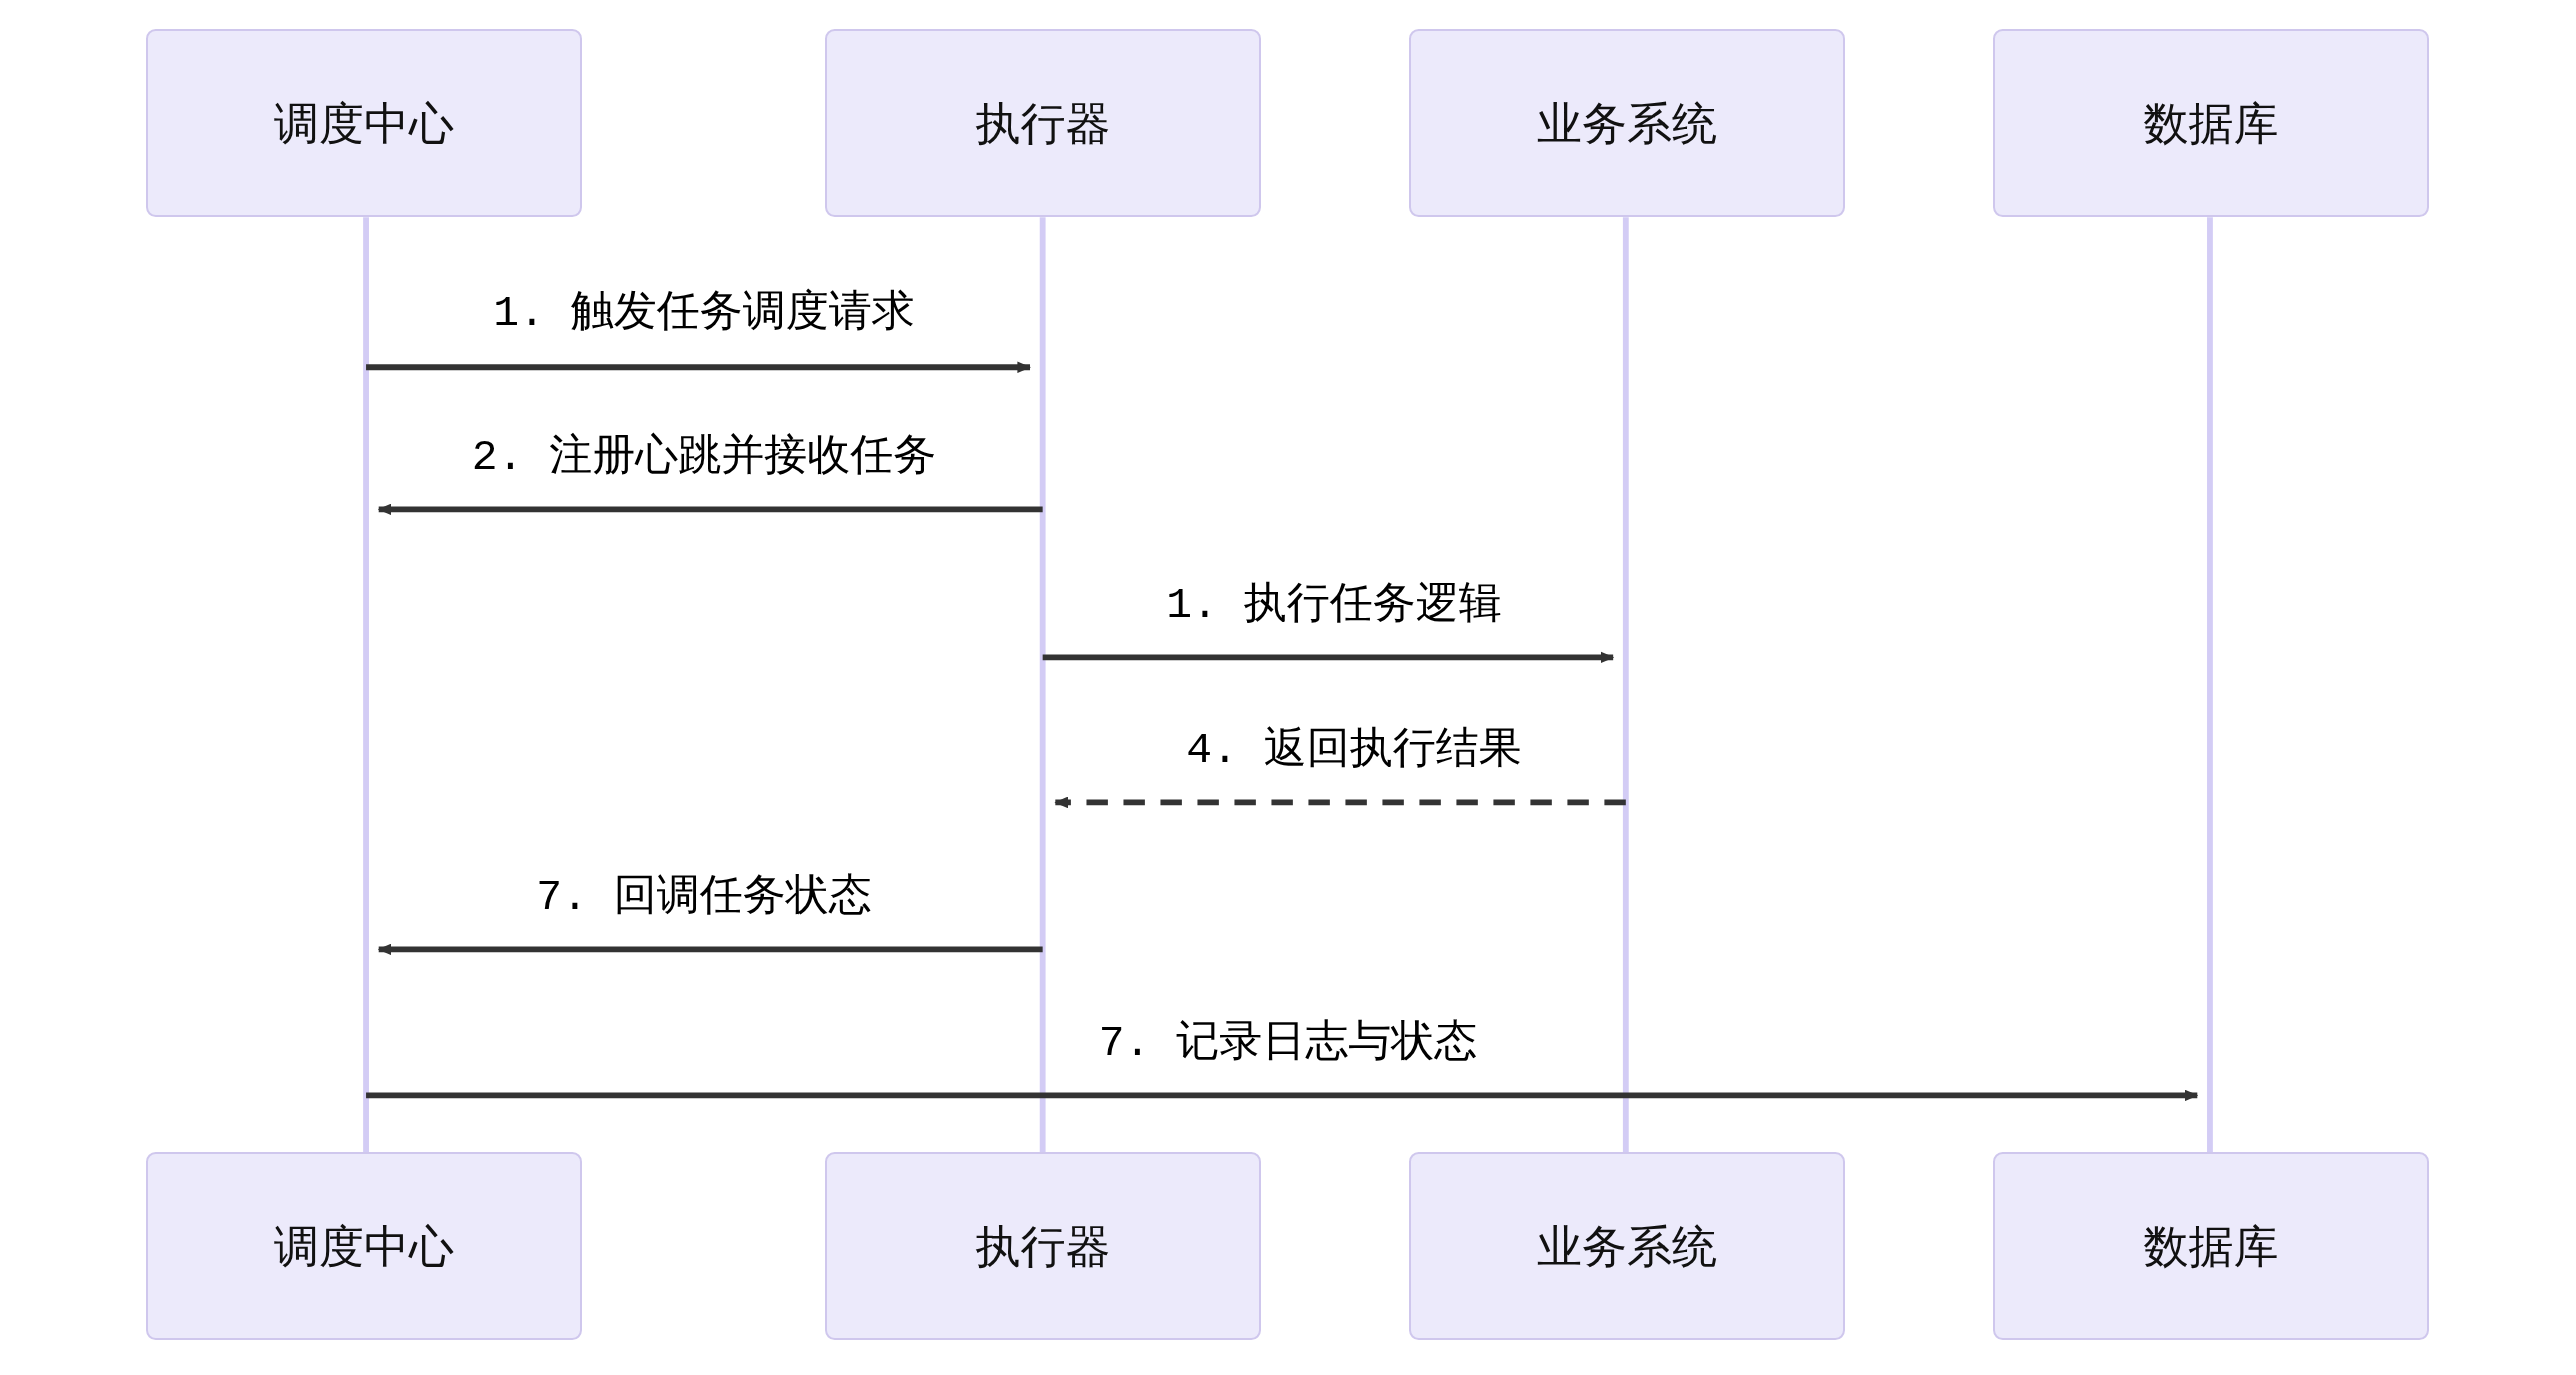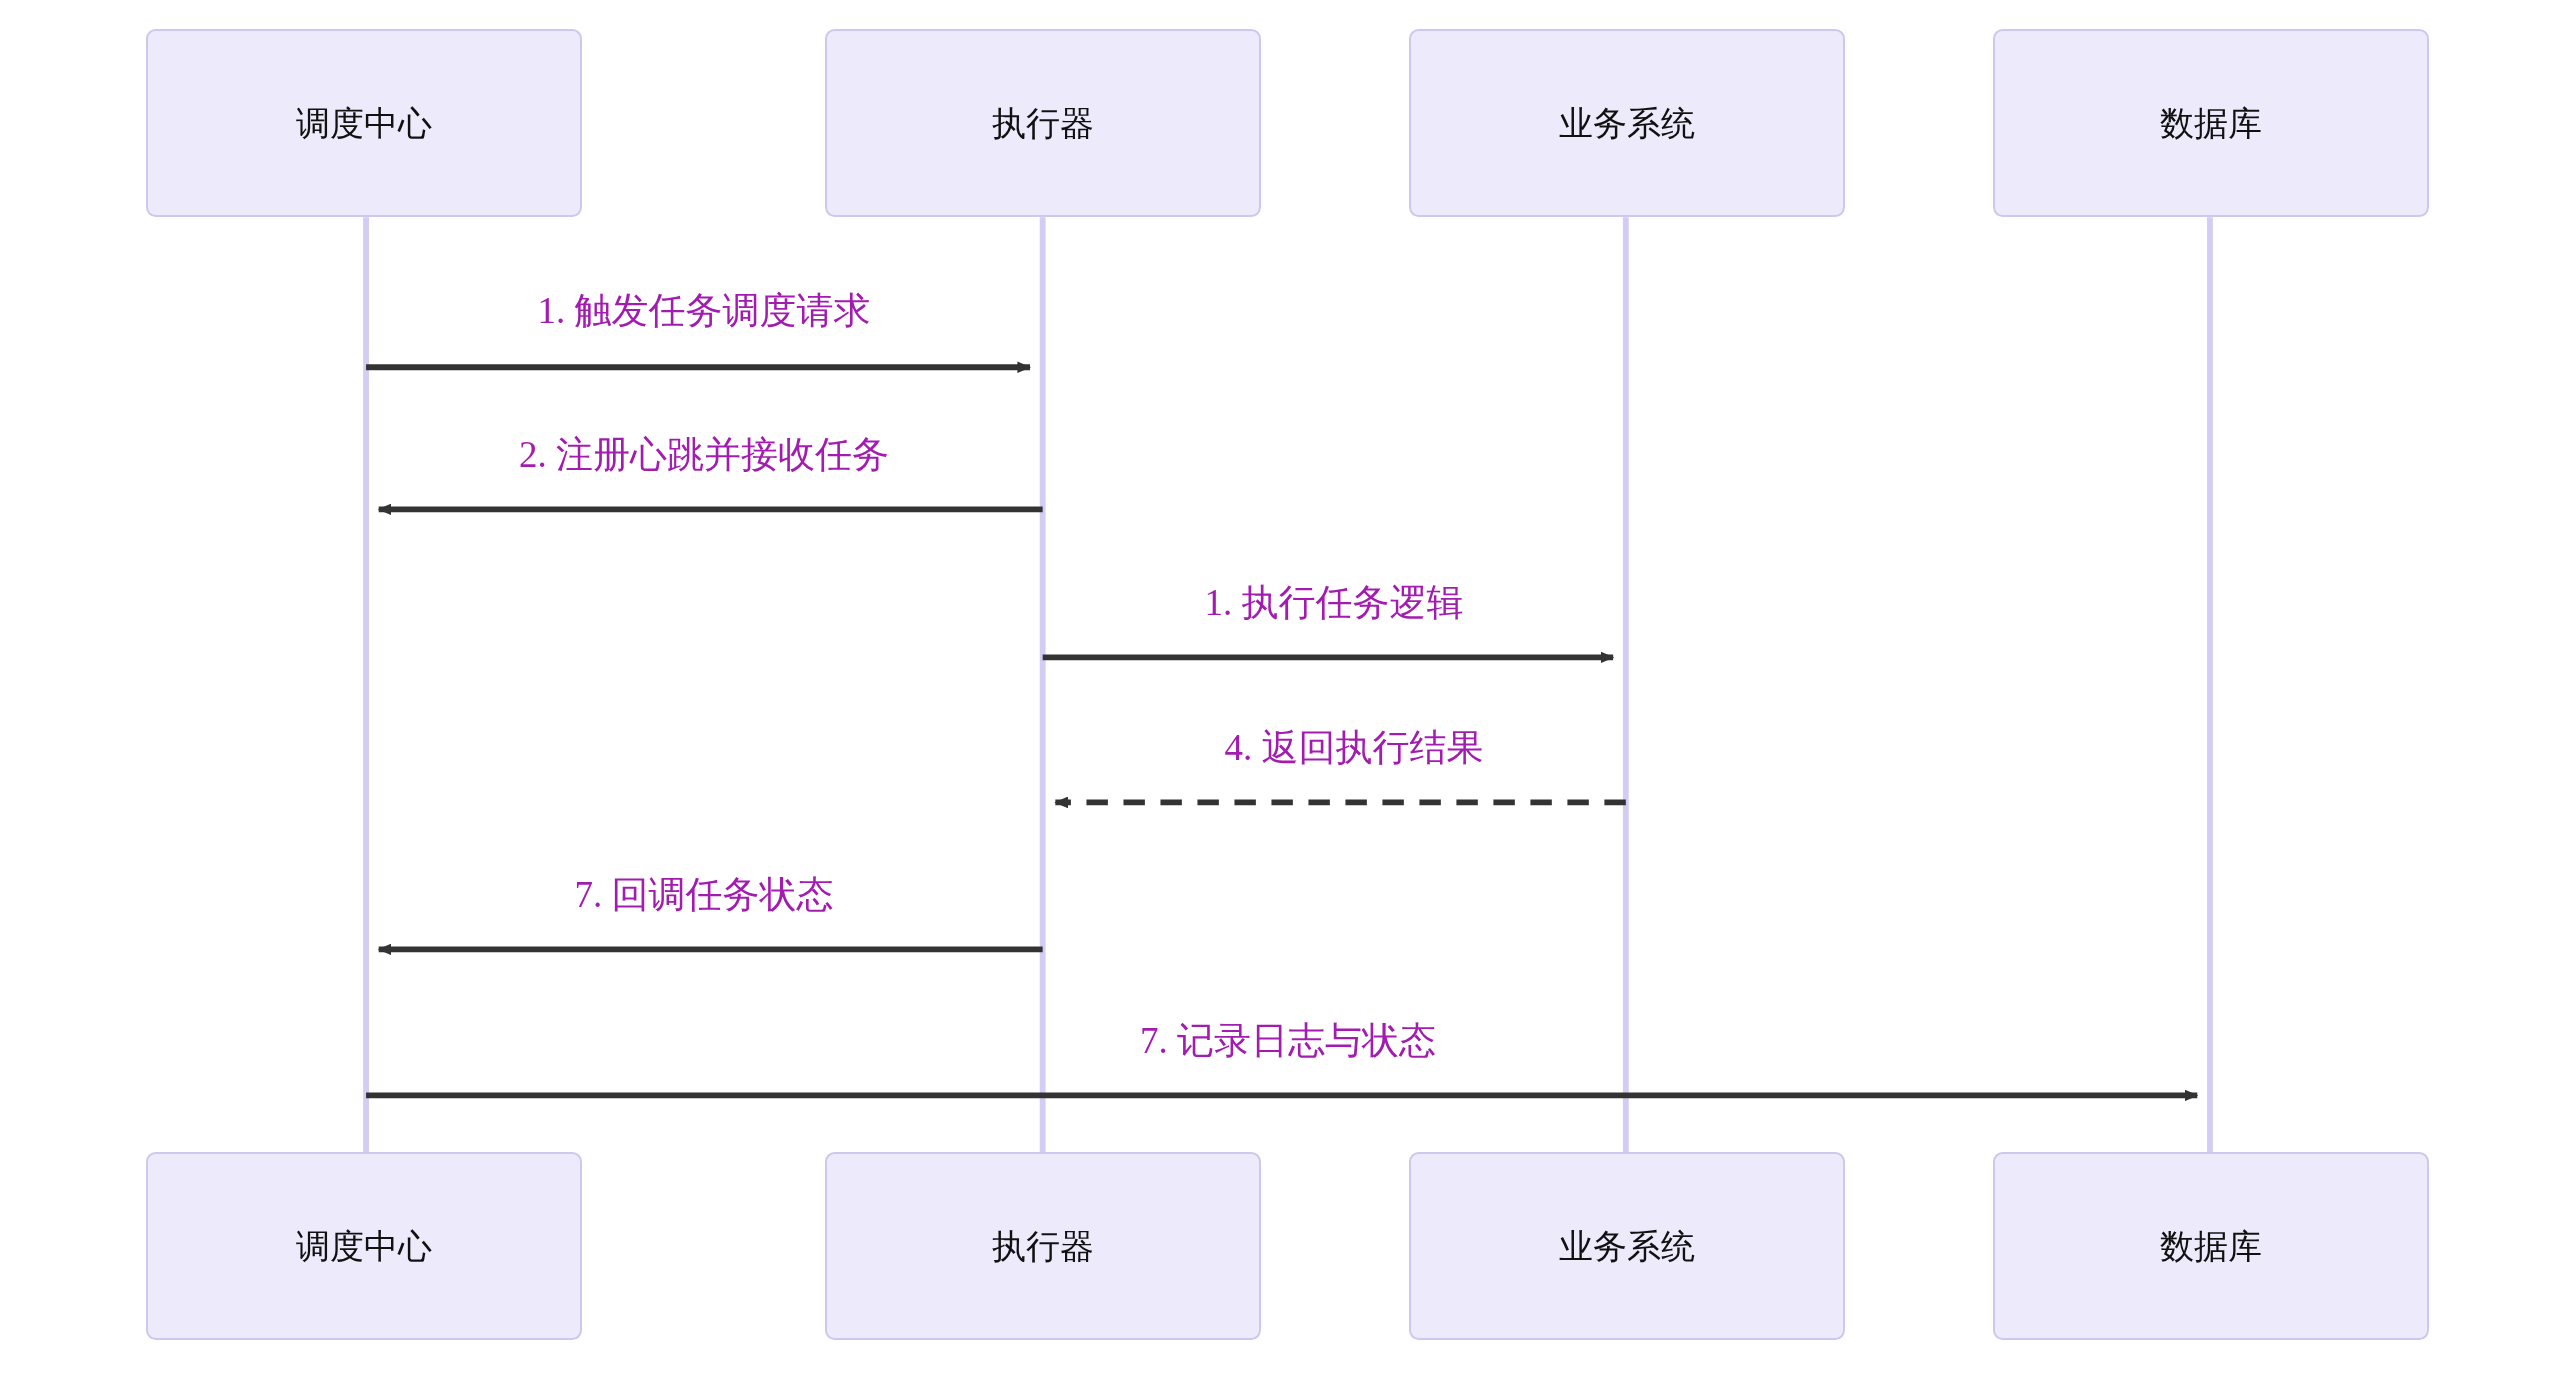--- a/index.html
+++ b/index.html
@@ -32,34 +32,34 @@
     width: 436px;
     height: 188px;
     background: #ECEAFB;
     border: 2.9px solid #CFC7ED;
     border-radius: 9.7px;
     display: flex;
     align-items: center;
     justify-content: center;
   }
   .participant-label {
-    font-size: 34px;
+    font-size: 45px;
     line-height: 1;
     color: #111111;
     font-family: "Liberation Sans", "DejaVu Sans", sans-serif;
     white-space: nowrap;
   }
   .message-label {
     position: absolute;
     transform: translate(-50%, 0);
-    font-size: 37px;
+    font-size: 43px;
     line-height: 1;
-    color: #a21caf;
+    color: #000000;
     white-space: nowrap;
-    font-family: Liberation Serif, serif;
+    font-family: Liberation Mono, monospace;
   }
 </style>
 </head>
 <body>
 
 <div id="diagram-root">
 
   <svg class="seq-svg" viewBox="0 0 2646 1413" xmlns="http://www.w3.org/2000/svg">
     <defs>
       <marker id="arrow-right" markerWidth="14" markerHeight="12" refX="13" refY="6" orient="auto" markerUnits="userSpaceOnUse">

